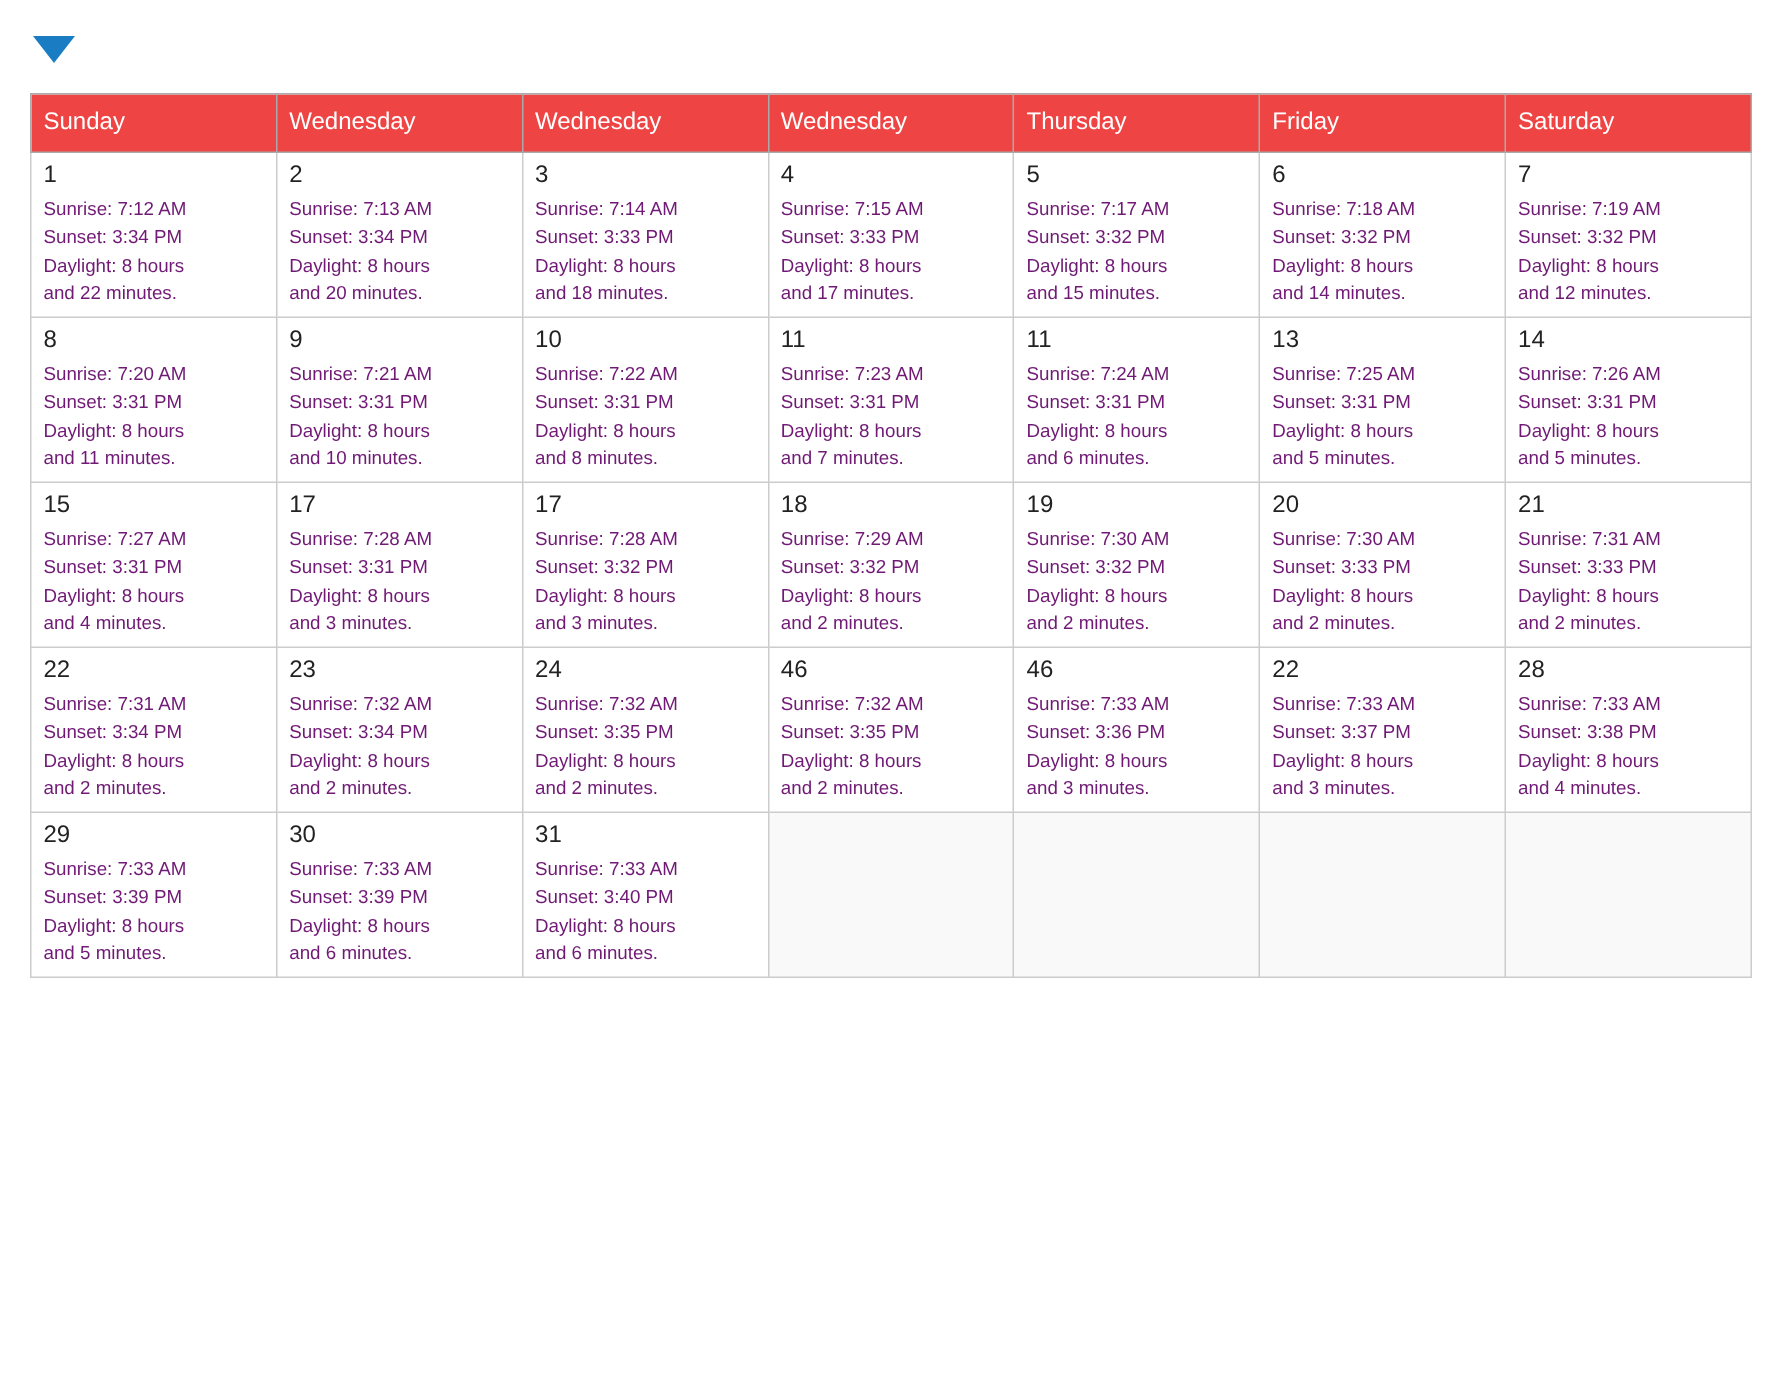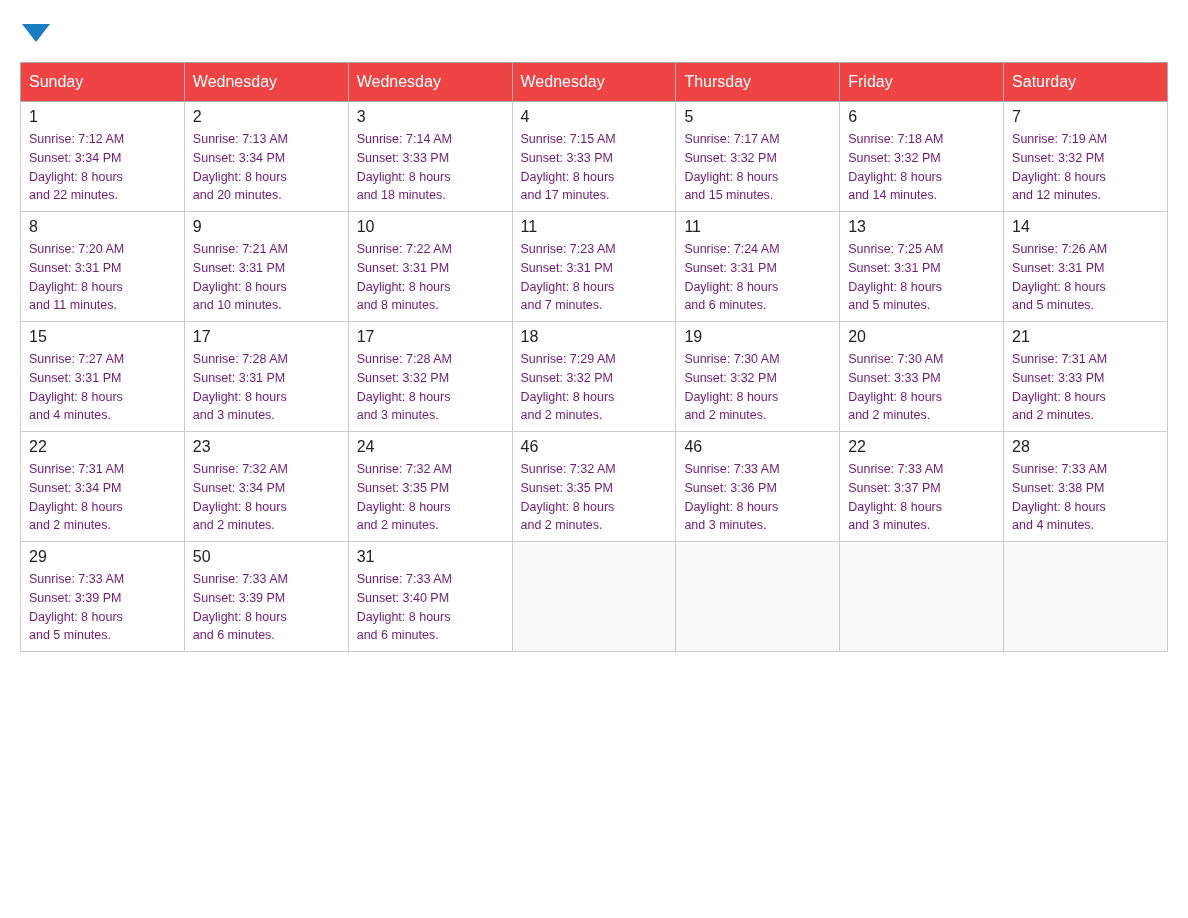--- a/index.html
+++ b/index.html
@@ -242,21 +242,21 @@
           <div class="day-number">28</div>
           <div class="day-info">Sunrise: 7:33 AM<br>Sunset: 3:38 PM<br>Daylight: 8 hours<br>and 4 minutes.</div>
         </td>
       </tr>
       <tr>
         <td>
           <div class="day-number">29</div>
           <div class="day-info">Sunrise: 7:33 AM<br>Sunset: 3:39 PM<br>Daylight: 8 hours<br>and 5 minutes.</div>
         </td>
         <td>
-          <div class="day-number">50</div>
+          <div class="day-number">30</div>
           <div class="day-info">Sunrise: 7:33 AM<br>Sunset: 3:39 PM<br>Daylight: 8 hours<br>and 6 minutes.</div>
         </td>
         <td>
           <div class="day-number">31</div>
           <div class="day-info">Sunrise: 7:33 AM<br>Sunset: 3:40 PM<br>Daylight: 8 hours<br>and 6 minutes.</div>
         </td>
         <td class="empty-cell"></td>
         <td class="empty-cell"></td>
         <td class="empty-cell"></td>
         <td class="empty-cell"></td>

